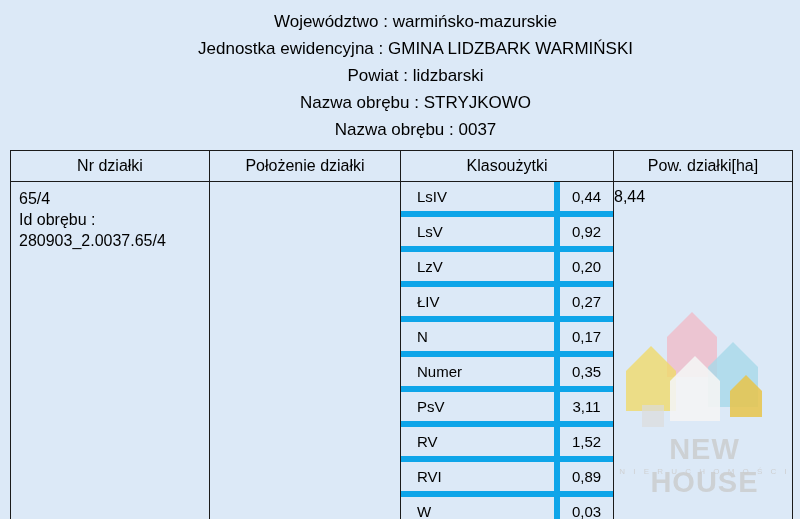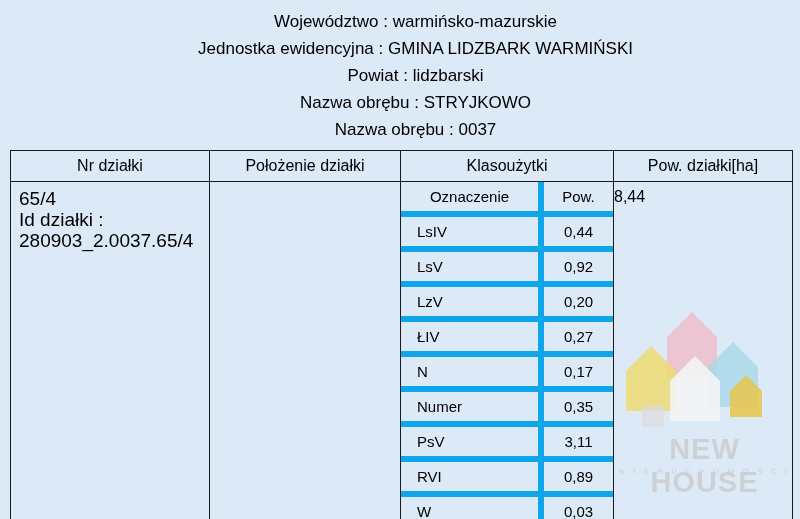--- a/index.html
+++ b/index.html
@@ -101,21 +101,21 @@
     vertical-align: top;
     padding: 0;
   }
   .col-nr      { width: 198px; }
   .col-pol     { width: 190px; }
   .col-klaso   { width: 212px; border-radius: 12px; }
   .col-pow     { width: 178px; }
 
   .parcel-cell {
     padding: 6px 8px 6px 8px;
-    font-size: 19px;
+    font-size: 16px;
     line-height: 21px;
   }
   .area-cell {
     padding: 6px 10px 6px 0;
     font-size: 16px;
   }
   .pol-cell { }
 
   
   table.inner {
@@ -219,33 +219,29 @@
           <th class="col-pol">Położenie działki</th>
           <th class="col-klaso">Klasoużytki</th>
           <th class="col-pow">Pow. działki[ha]</th>
         </tr>
       </thead>
       <tbody>
         <tr>
           <td class="col-nr">
             <div class="parcel-cell">
               <div>65/4</div>
-              <div>Id działki :</div>
+              <div>Id obrębu :</div>
               <div>280903_2.0037.65/4</div>
             </div>
           </td>
           <td class="col-pol pol-cell"></td>
           <td class="col-klaso">
             <table class="inner">
               <tbody>
                 <tr>
-                  <th>Oznaczenie</th>
-                  <th>Pow.</th>
-                </tr>
-                <tr>
                   <td>LsIV</td>
                   <td>0,44</td>
                 </tr>
                 <tr>
                   <td>LsV</td>
                   <td>0,92</td>
                 </tr>
                 <tr>
                   <td>LzV</td>
                   <td>0,20</td>
@@ -258,20 +254,24 @@
                   <td>N</td>
                   <td>0,17</td>
                 </tr>
                 <tr>
                   <td>Numer</td>
                   <td>0,35</td>
                 </tr>
                 <tr>
                   <td>PsV</td>
                   <td>3,11</td>
+                </tr>
+                <tr>
+                  <td>RV</td>
+                  <td>1,52</td>
                 </tr>
                 <tr>
                   <td>RVI</td>
                   <td>0,89</td>
                 </tr>
                 <tr>
                   <td>W</td>
                   <td>0,03</td>
                 </tr>
               </tbody>

